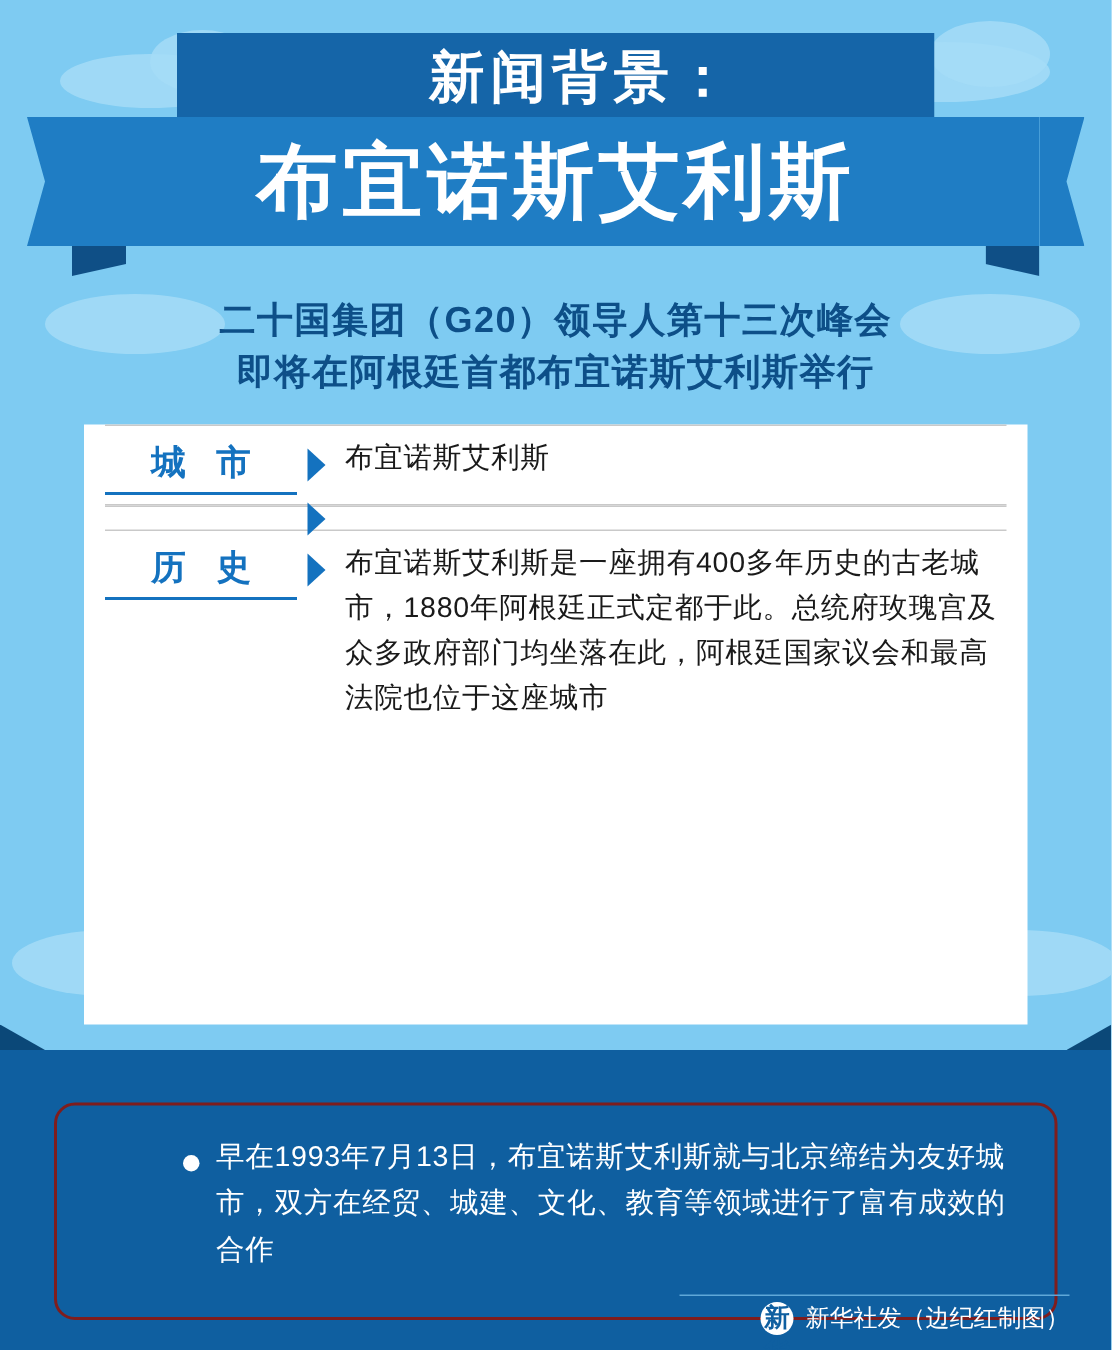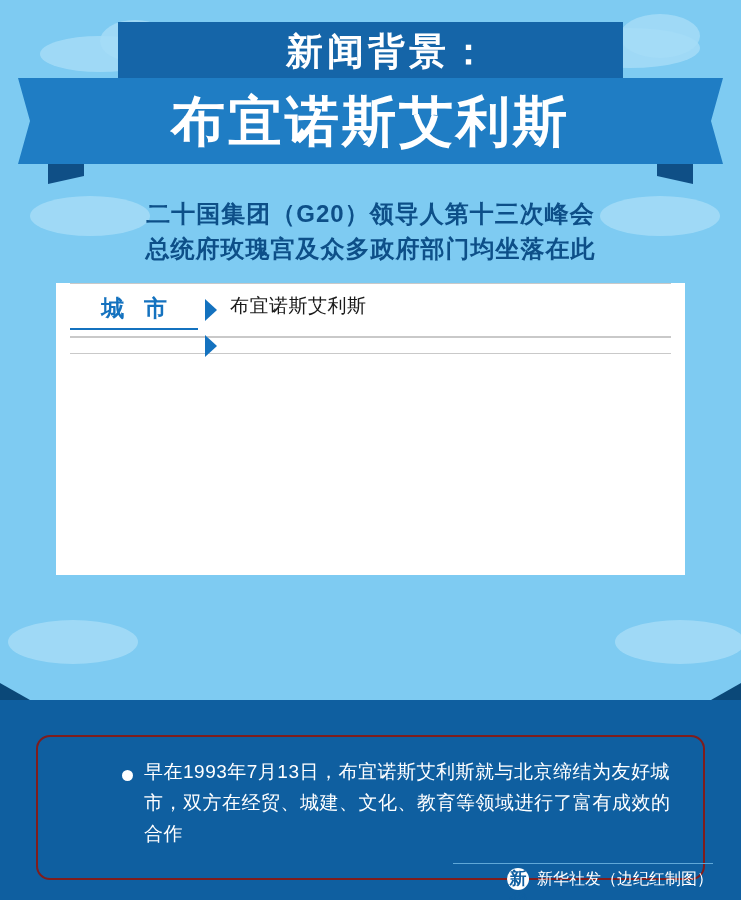--- a/index.html
+++ b/index.html
@@ -80,23 +80,22 @@
     color: #0d4f88;
     font-size: 24px;
     font-weight: bold;
     line-height: 35px;
     letter-spacing: 1px;
   }
 
   
   .card {
     position: absolute;
-    left: 56px; top: 283px; width: 629px; height: 292px;
+    left: 56px; top: 283px; width: 629px; height: 400px;
     background: #ffffff;
-    font-family: Liberation Serif, serif;
   }
   .rowset { position: relative; width: 100%; }
   .row {
     display: flex;
     align-items: flex-start;
     position: relative;
     padding: 0;
   }
   .label-cell {
     position: relative;
@@ -236,21 +235,21 @@
     </div>
     <div class="ribbon-main">
       <div class="txt">布宜诺斯艾利斯</div>
     </div>
     <div class="ribbon-fold-l"></div>
     <div class="ribbon-fold-r"></div>
   </div>
 
   <div class="subtitle">
     <div>二十国集团（G20）领导人第十三次峰会</div>
-    <div>总统府玫瑰宫及众多政府部门均坐落在此</div>
+    <div>即将在阿根廷首都布宜诺斯艾利斯举行</div>
   </div>
 
   <div class="card">
     <div class="card-top-edge"></div>
 
     <div class="rowset">
 
       <div class="row">
         <div class="label-cell">
           <span class="label-text">城 市</span>
@@ -264,20 +263,27 @@
       </div>
       <div class="divider"></div>
 
       <div class="row">
         <div class="label-cell">
           <span class="arrow"></span>
         </div>
       </div>
       <div class="divider"></div>
 
+      <div class="row">
+        <div class="label-cell">
+          <span class="label-text">历 史</span>
+          <span class="arrow"></span>
+        </div>
+        <div class="value-cell">布宜诺斯艾利斯是一座拥有400多年历史的古老城市，1880年阿根廷正式定都于此。总统府玫瑰宫及众多政府部门均坐落在此，阿根廷国家议会和最高法院也位于这座城市</div>
+      </div>
 
     </div>
   </div>
 
   <div class="band-shadow-l"></div>
   <div class="band-shadow-r"></div>
   <div class="bottom-band"></div>
 
   <div class="note-box">
     <div class="bullet"></div>

